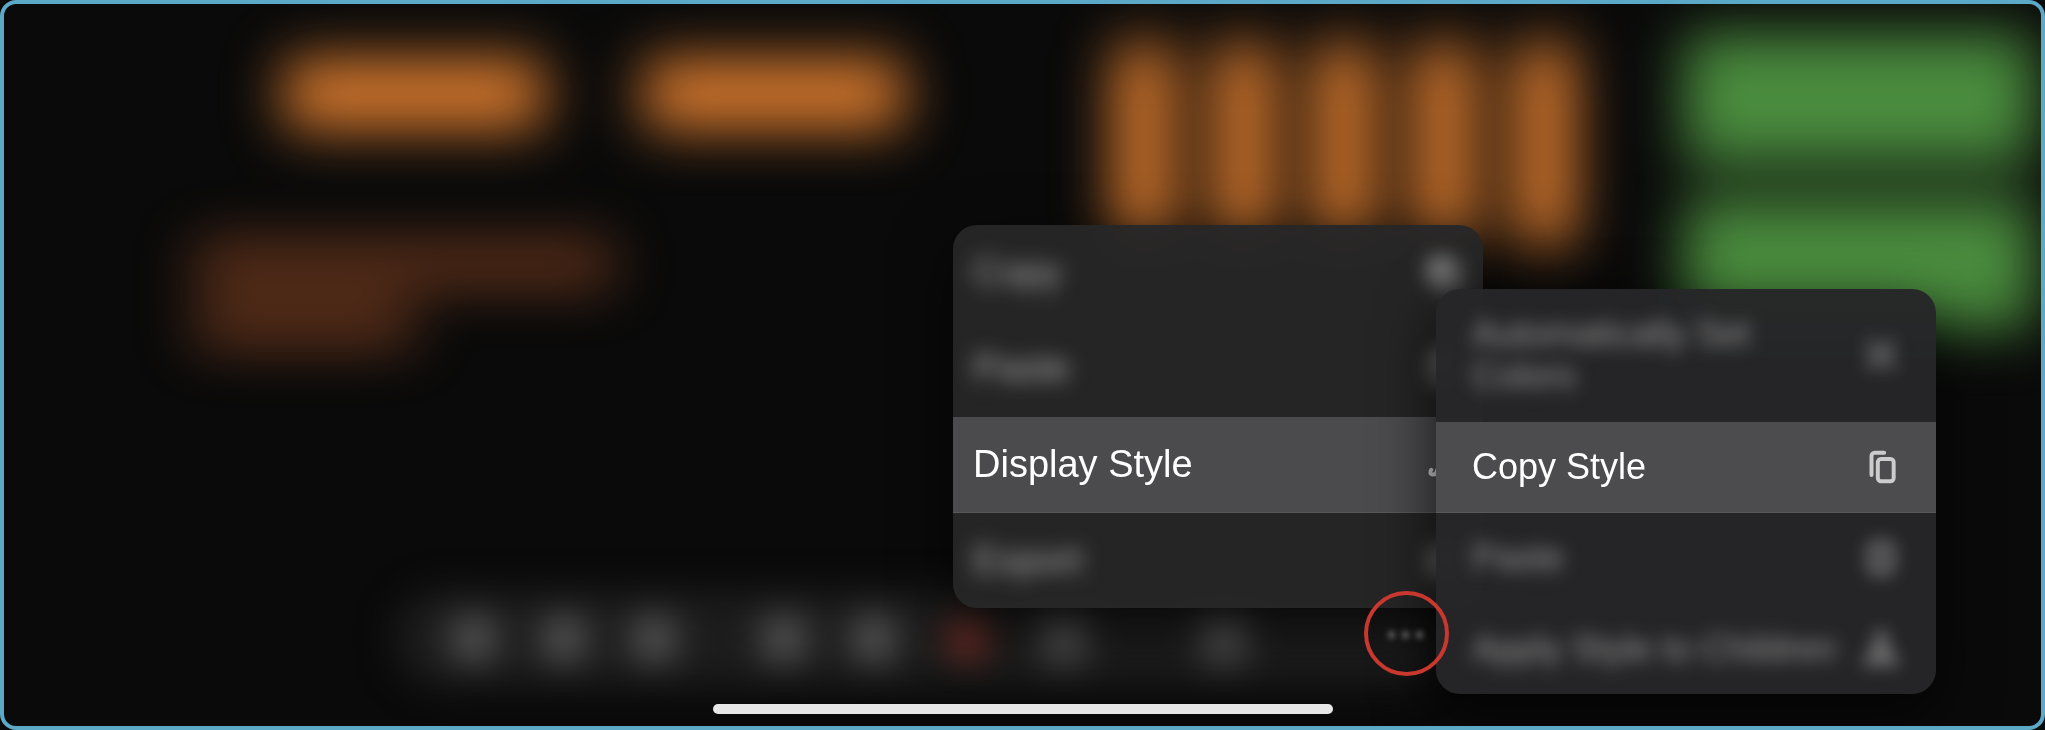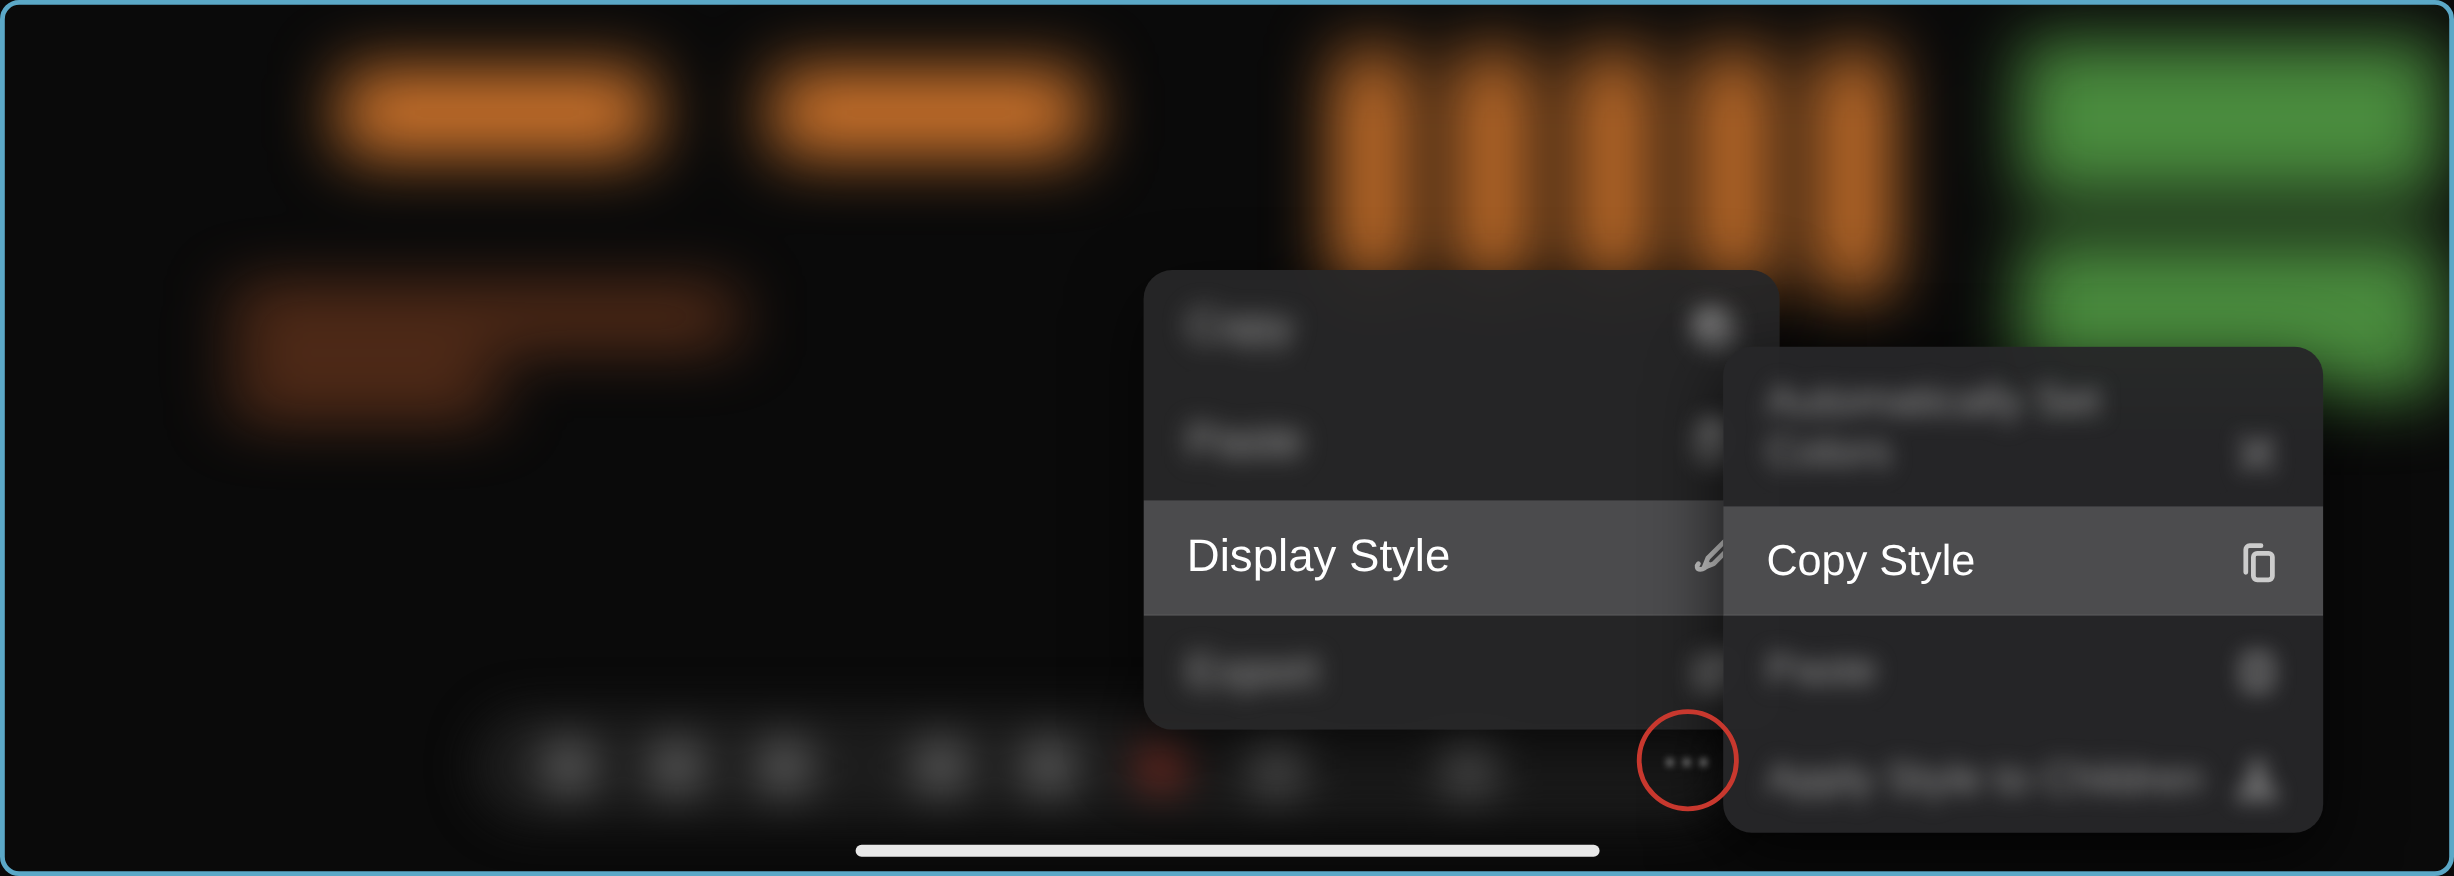--- a/index.html
+++ b/index.html
@@ -106,21 +106,21 @@
       border-radius: 24px;
       z-index: 5;
       overflow: hidden;
       box-shadow: 0 20px 60px rgba(0,0,0,0.6);
     }
     
     .menu1-item {
       display: flex;
       align-items: center;
       justify-content: space-between;
-      padding: 26px 36px;
+      padding: 26px 20px;
       font-size: 38px;
       color: #ddd;
       border-bottom: 1px solid rgba(255,255,255,0.08);
     }
     
     .menu1-item.blurred {
       filter: blur(10px);
       color: #aaa;
     }
     
@@ -147,21 +147,21 @@
       width: 500px;
       background: rgba(38, 38, 40, 0.97);
       border-radius: 24px;
       z-index: 6;
       overflow: hidden;
       box-shadow: 0 20px 60px rgba(0,0,0,0.7);
     }
     
     .menu2-item {
       display: flex;
-      align-items: flex-end;
+      align-items: center;
       justify-content: space-between;
       padding: 24px 36px;
       font-size: 36px;
       color: #ddd;
       border-bottom: 1px solid rgba(255,255,255,0.08);
     }
     
     .menu2-item.blurred {
       filter: blur(9px);
       color: #999;

